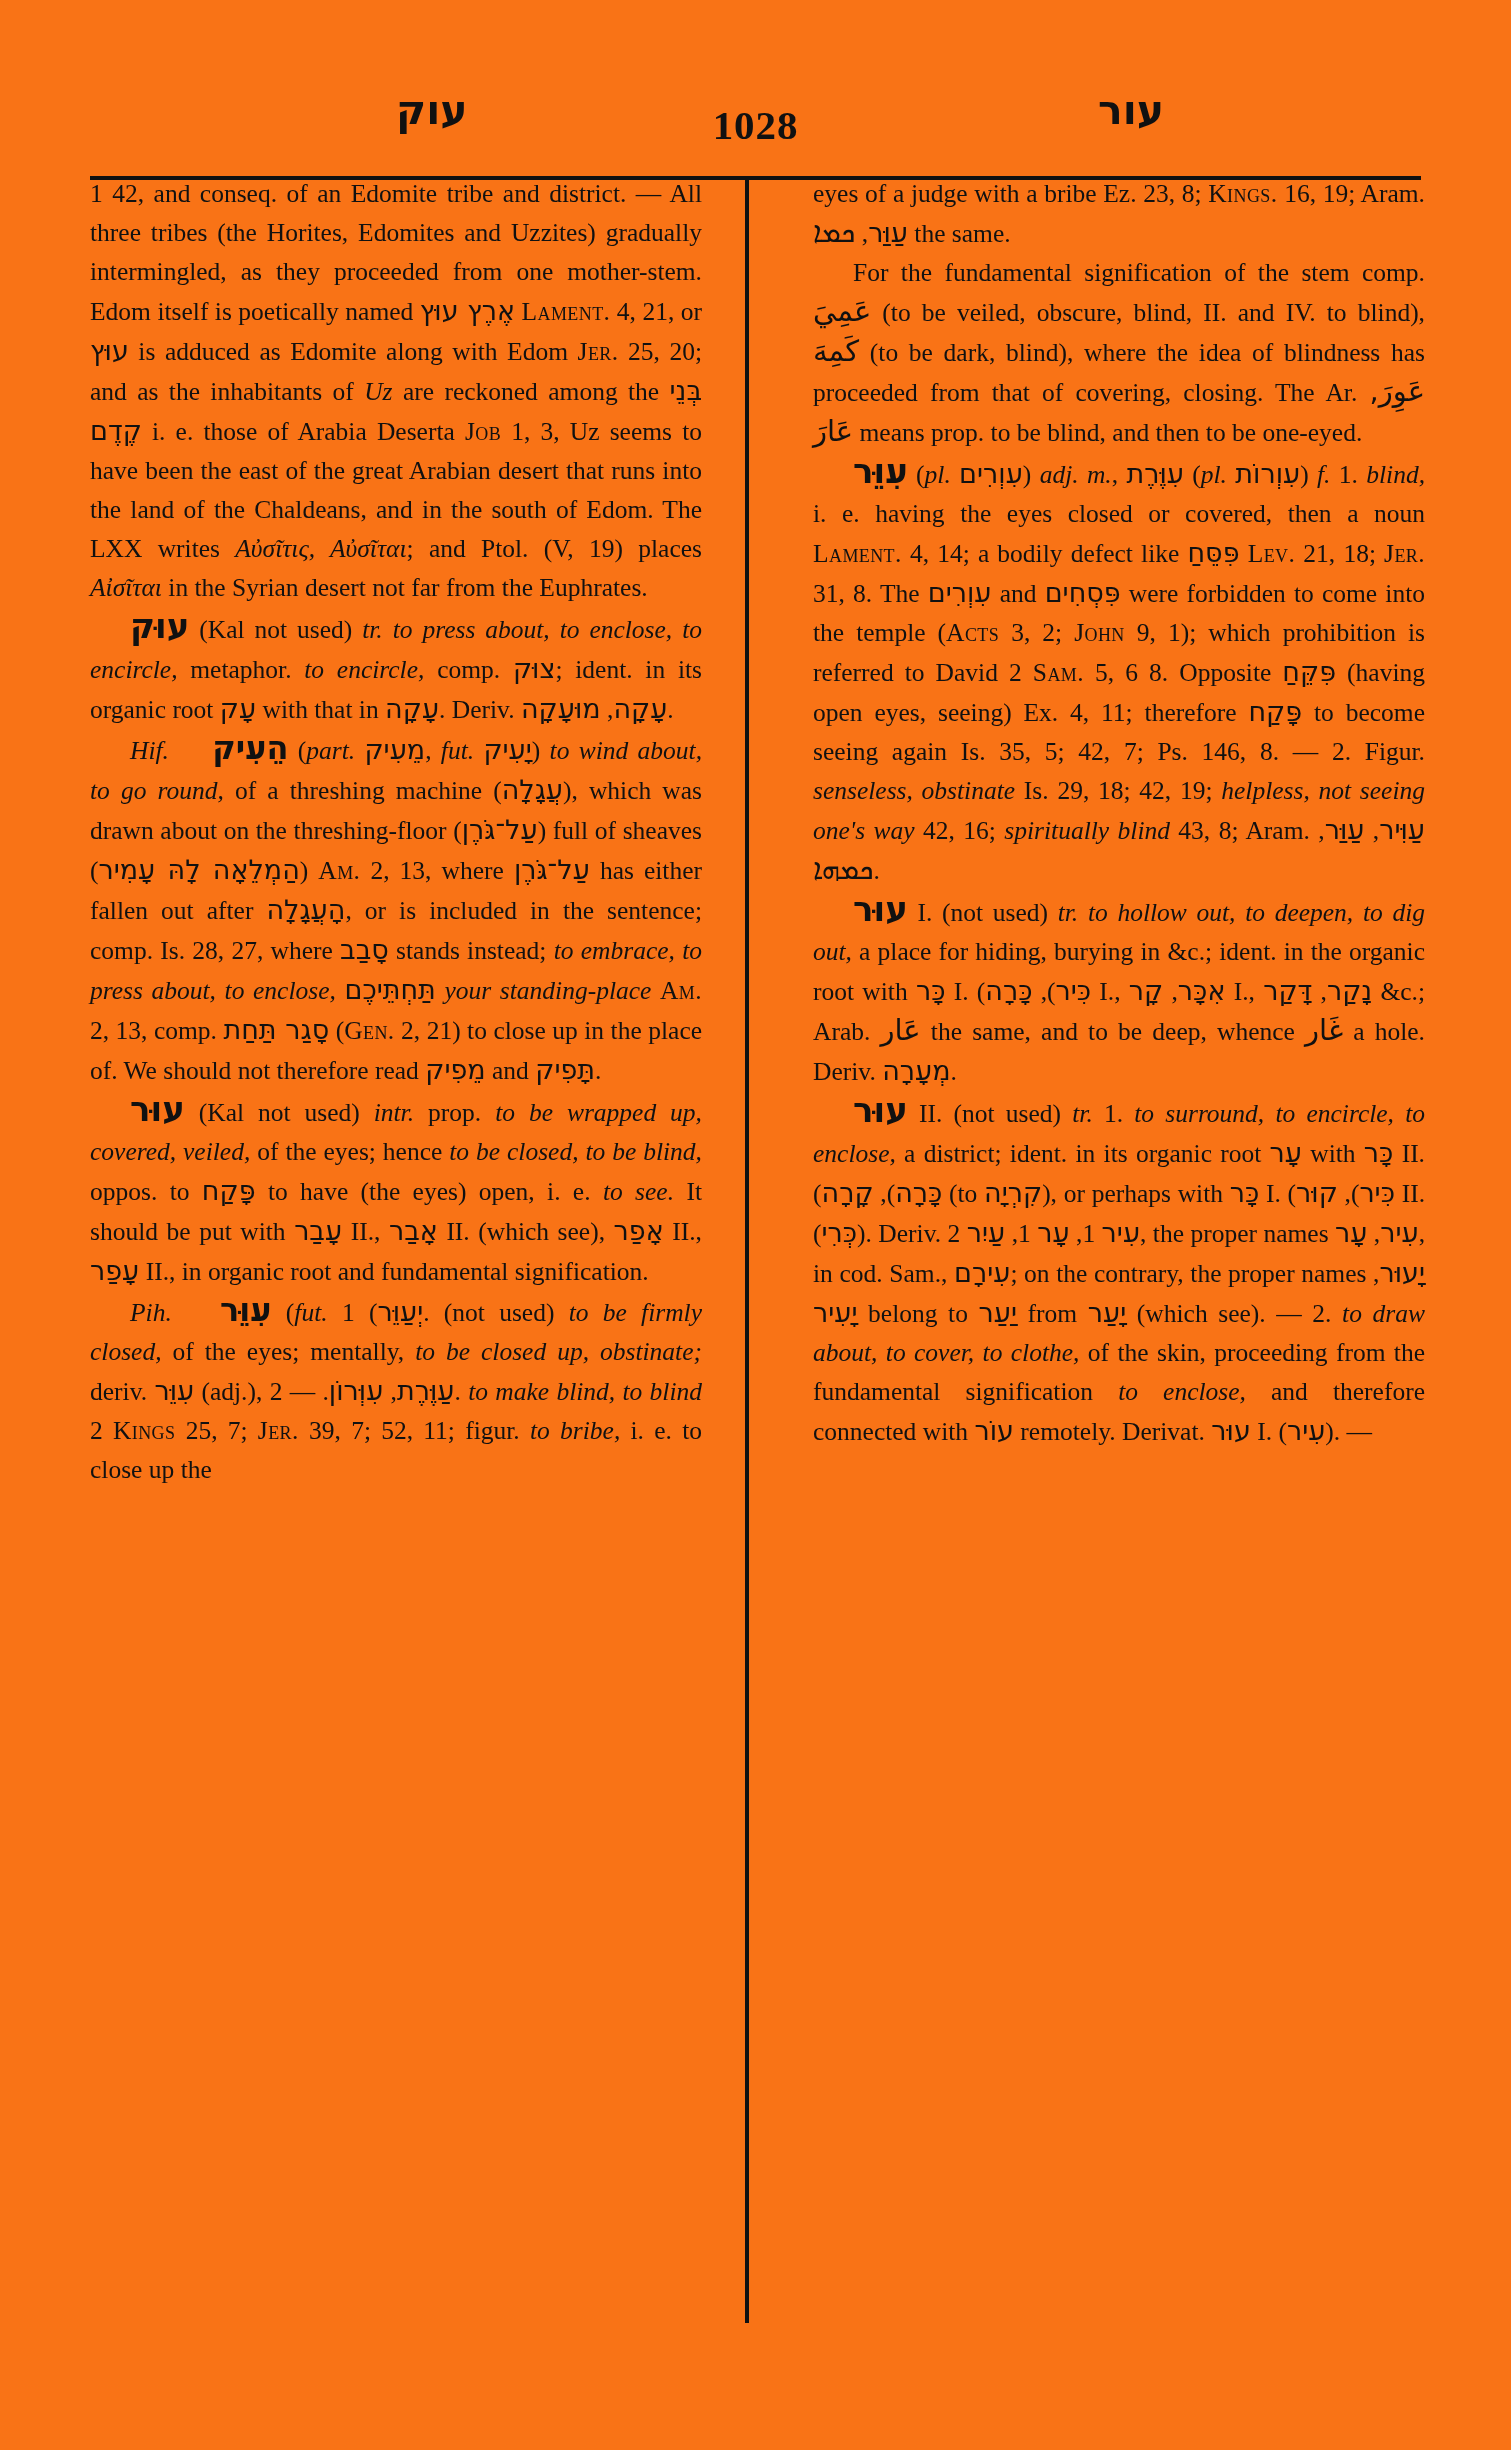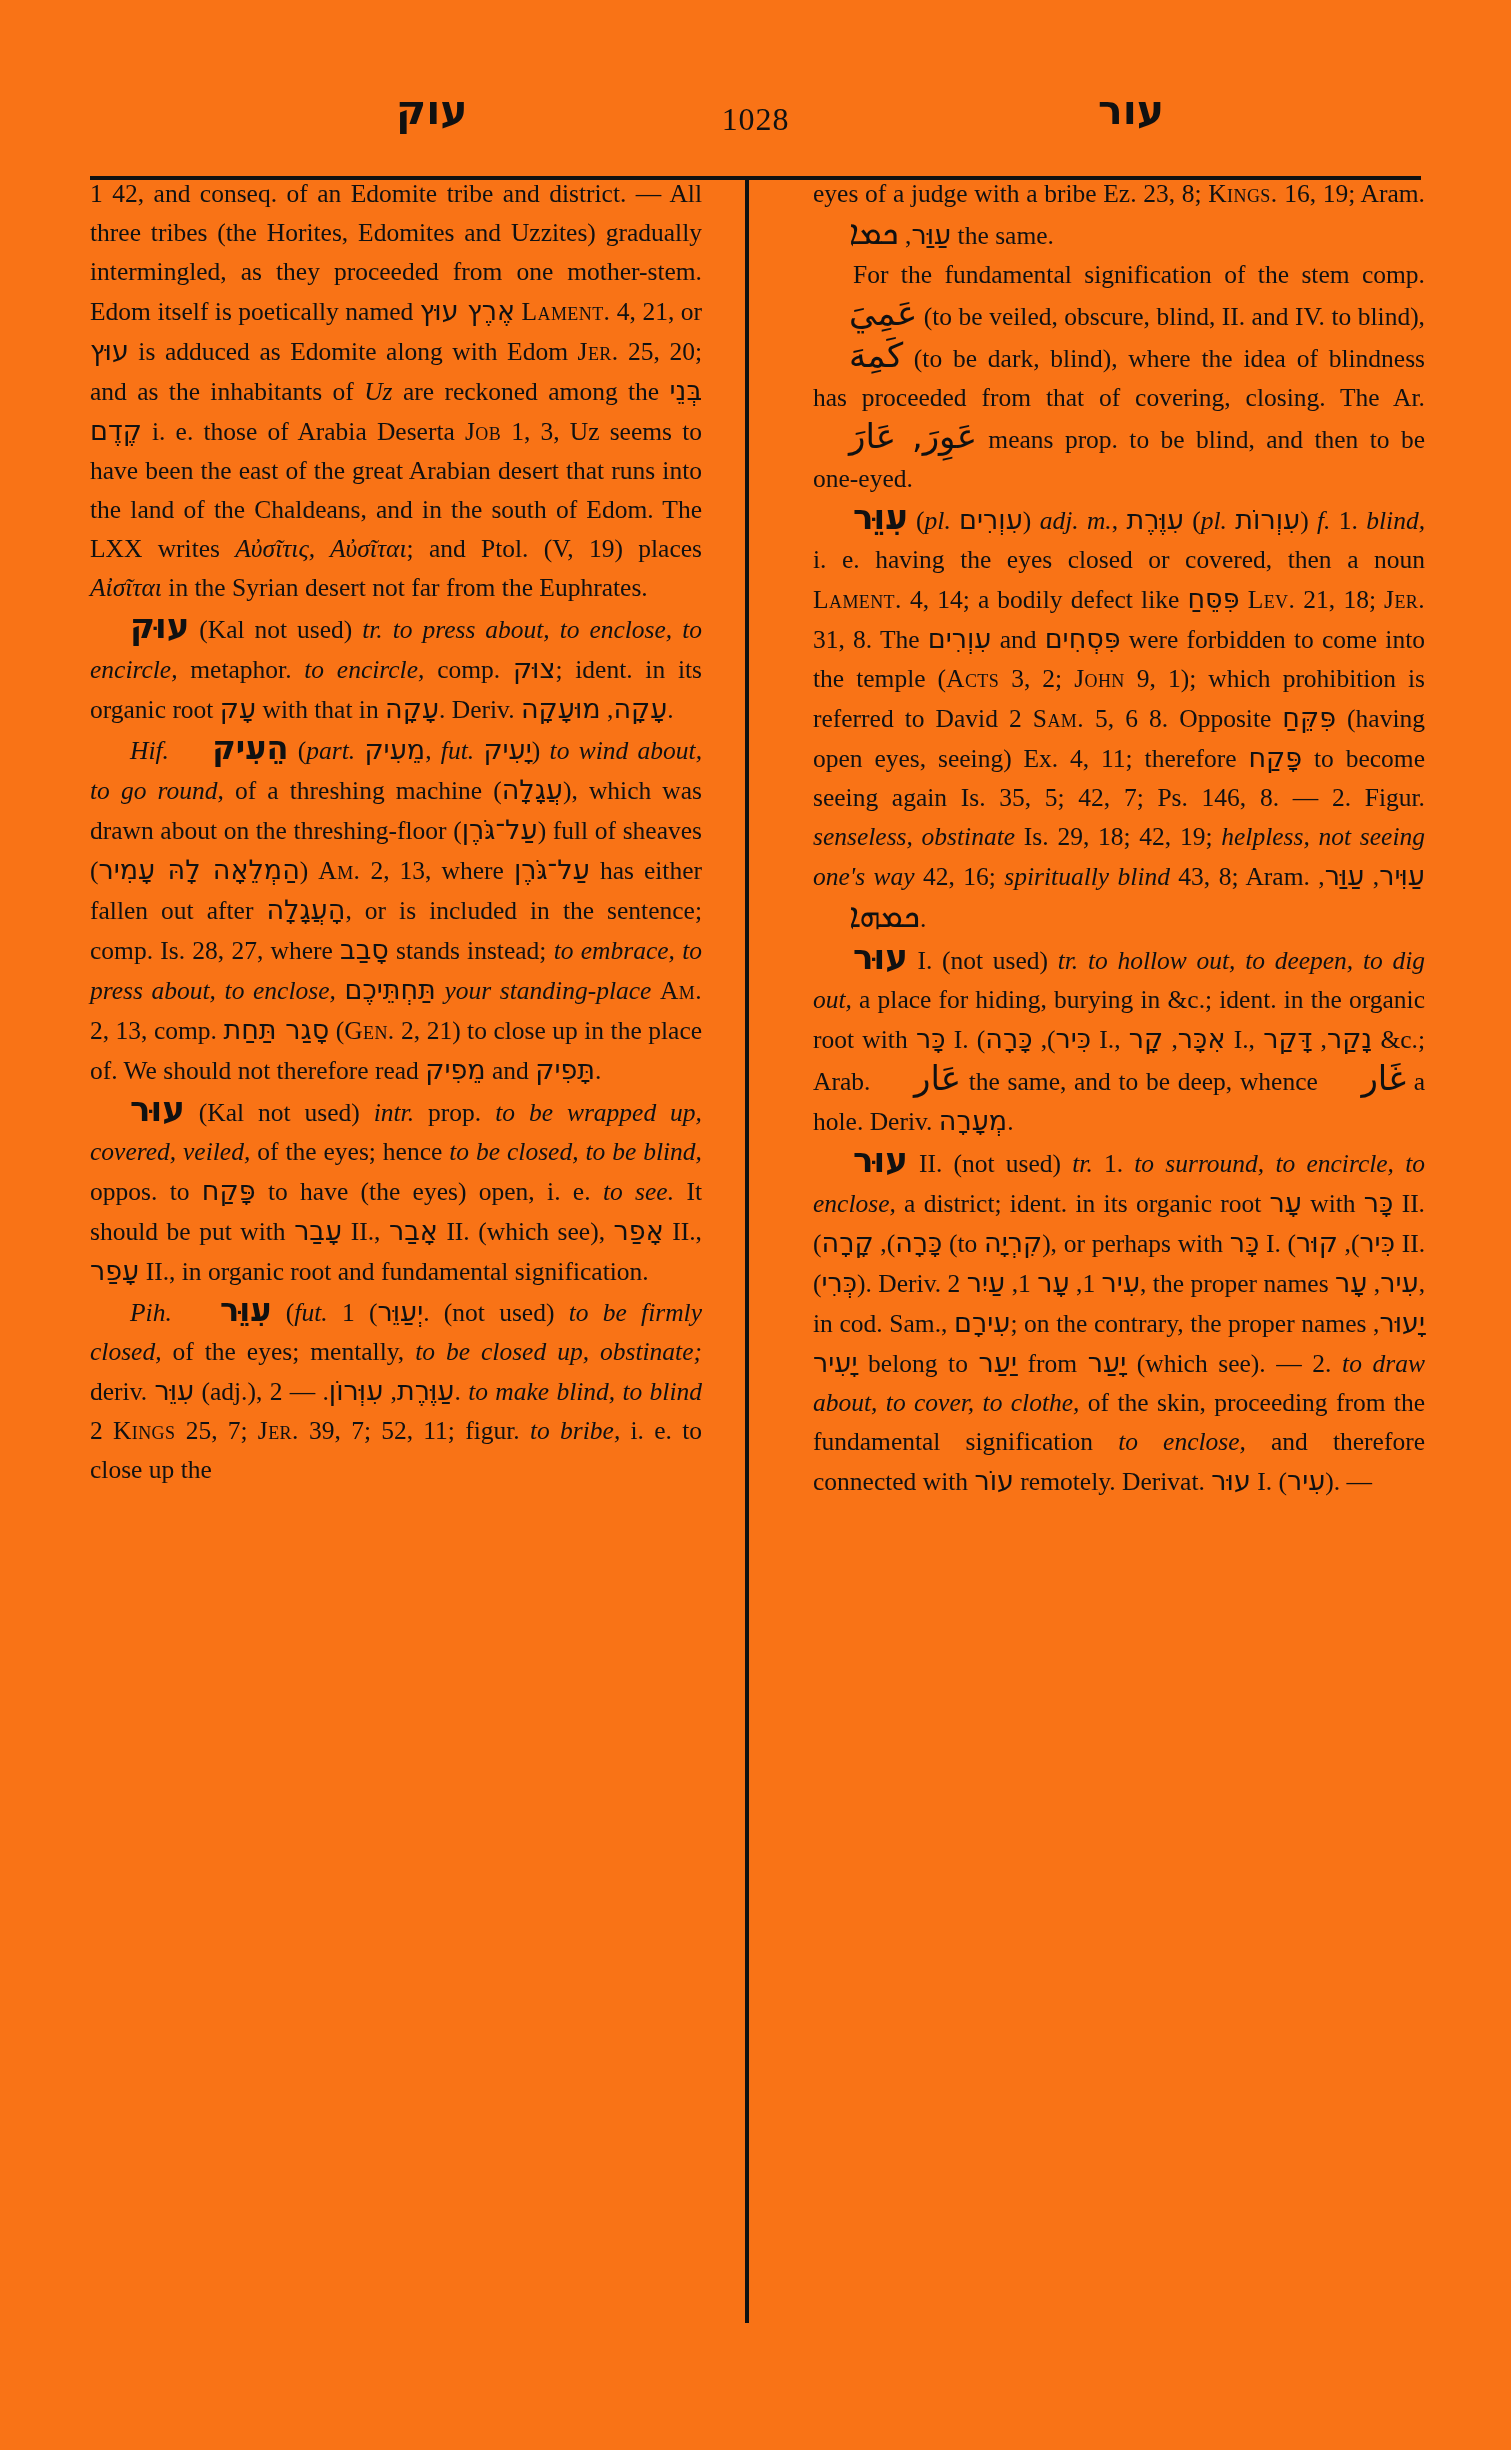--- a/index.html
+++ b/index.html
@@ -21,21 +21,21 @@
   }
   #head .hw{
     position:absolute;top:-7.2px;
     font-family:"DejaVu Sans","Liberation Sans",sans-serif;
     font-weight:700;font-size:41px;line-height:1;
   }
   #head .hw.left{left:306px;}
   #head .hw.right{left:1008px;}
   #head .pageno{
     position:absolute;left:0;right:0;top:3.6px;text-align:center;
-    font-size:32px;font-weight:400;letter-spacing:0.9px;
+    font-size:41px;font-weight:700;letter-spacing:0.9px;
   }
   #rule{
     position:absolute;left:90px;top:176px;width:1331px;height:3.6px;
     background:#111;
   }
 
   
   #cols{
     position:absolute;left:90px;top:174px;width:1335px;height:2159px;
   }
@@ -61,21 +61,21 @@
   .it{font-style:italic;}
   .sc{font-variant:small-caps;letter-spacing:0.4px;}
   .heb{
     font-family:"DejaVu Sans","Liberation Sans",sans-serif;
     font-size:27px;font-weight:400;
     direction:rtl;unicode-bidi:embed;
   }
   .heb.bold{font-weight:700;font-size:32px;margin-left:34px;}
   .arab{
     font-family:"DejaVu Sans","Liberation Sans",sans-serif;
-    font-size:34px;direction:rtl;unicode-bidi:embed;margin-left:36px;
+    font-size:29px;direction:rtl;unicode-bidi:embed;
   }
   .grk{font-style:italic;}
   .lemma{
     font-family:"DejaVu Sans","Liberation Sans",sans-serif;
     font-weight:700;font-size:34px;
     direction:rtl;unicode-bidi:embed;
   }
 </style>
 </head>
 <body>

